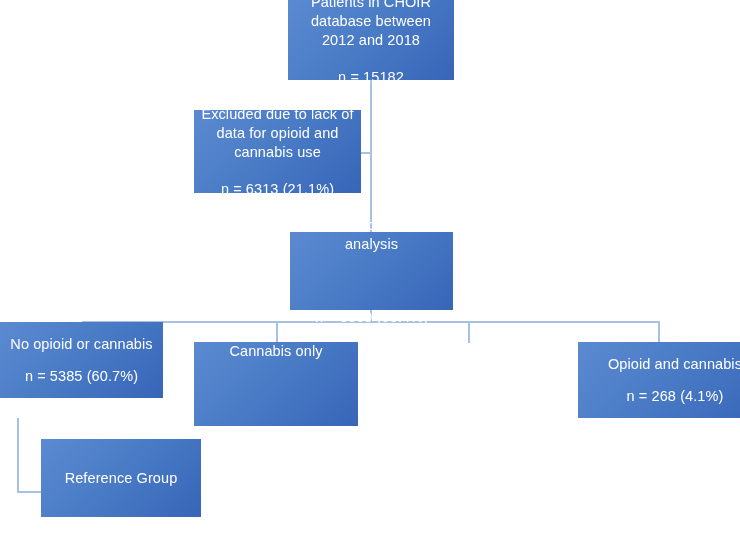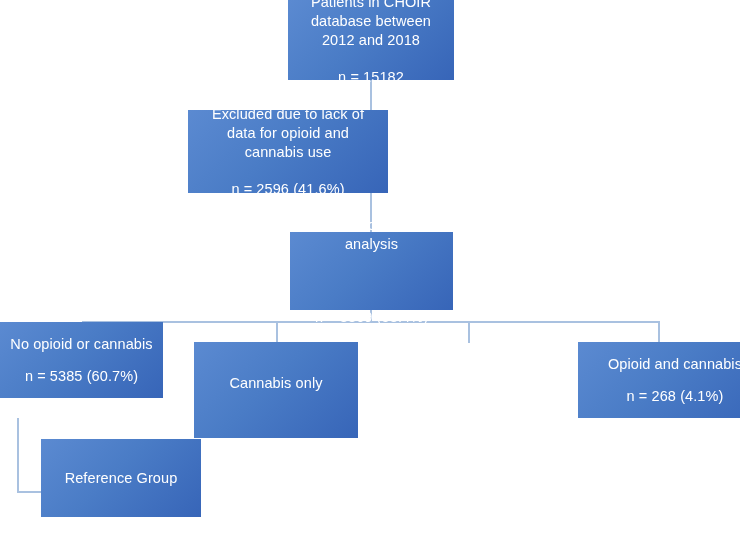--- a/index.html
+++ b/index.html
@@ -73,39 +73,39 @@
   <div class="conn v" style="left:17px; top:418px; height:75px;"></div>
   <div class="conn h" style="left:17px; top:491px; width:25px;"></div>
 
   <div class="node" style="left:288px; top:0px; width:166px; height:80px;">
     <div class="title">Patients in CHOIR
 database between
 2012 and 2018</div>
     <div class="count">n = 15182</div>
   </div>
 
-  <div class="node" style="left:188px; top:110px; width:200px; height:83px;">
+  <div class="node" style="left:194px; top:110px; width:167px; height:83px;">
     <div class="title">Excluded due to lack of
 data for opioid and
 cannabis use</div>
-    <div class="count">n = 2596 (41.6%)</div>
+    <div class="count">n = 6313 (21.1%)</div>
   </div>
 
   <div class="node" style="left:290px; top:232px; width:163px; height:78px;gap:36px;">
     <div class="title">Included in final
 analysis</div>
     <div class="count">n = 8869 (58.4%)</div>
   </div>
 
   <div class="node single" style="left:0px; top:322px; width:163px; height:76px;">
     <div class="title">No opioid or cannabis</div>
     <div class="count">n = 5385 (60.7%)</div>
   </div>
 
-  <div class="node single" style="left:194px; top:342px; width:164px; height:96px;">
+  <div class="node single" style="left:194px; top:342px; width:164px; height:84px;justify-content:space-between;">
     <div class="title">Cannabis only</div>
   </div>
 
 
   <div class="node single" style="left:578px; top:342px; width:194px; height:76px;">
     <div class="title">Opioid and cannabis</div>
     <div class="count">n = 268 (4.1%)</div>
   </div>
 
   <div class="node plain" style="left:41px; top:439px; width:160px; height:78px;">

